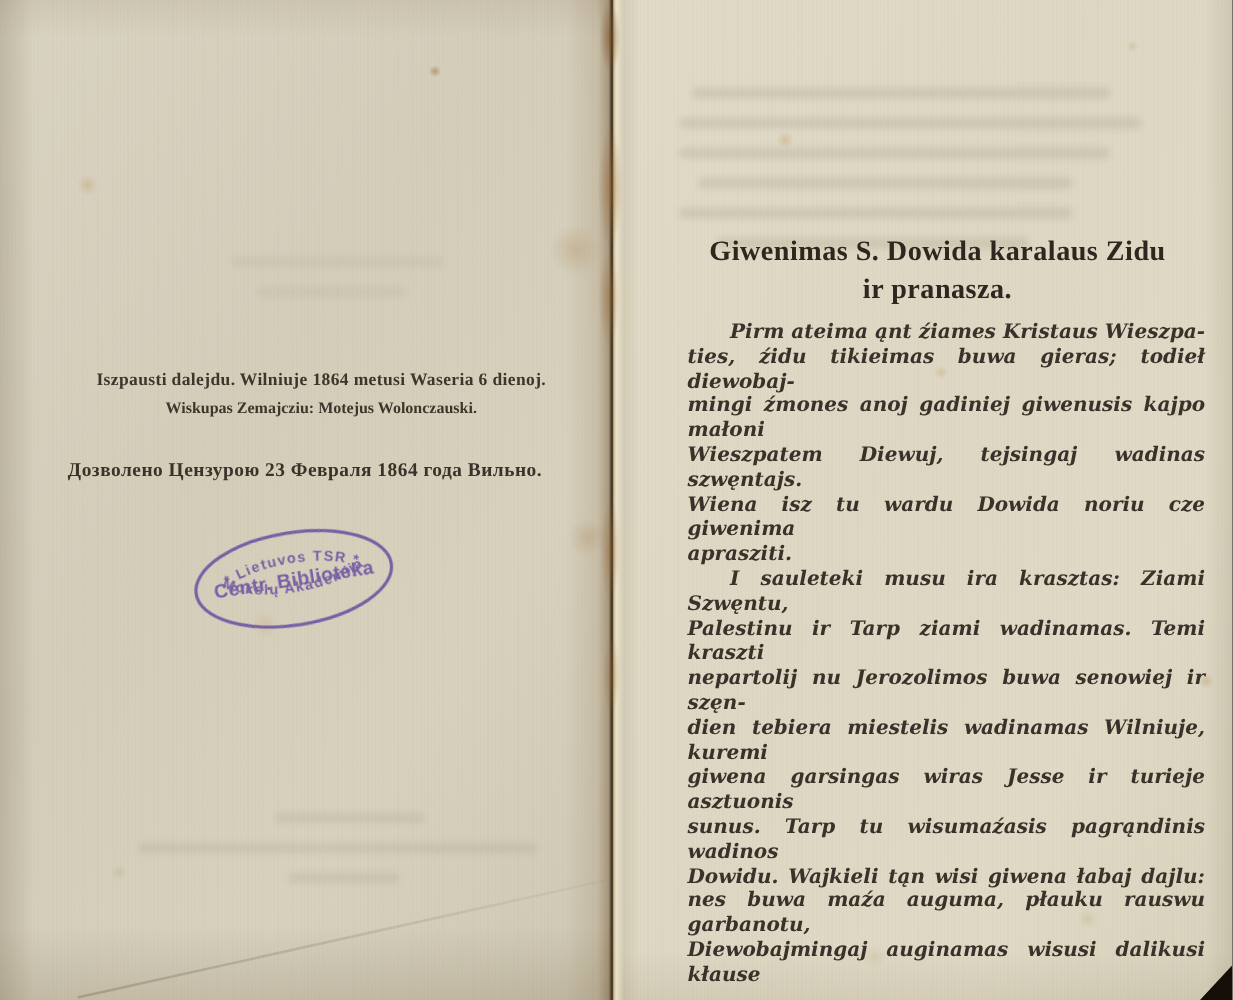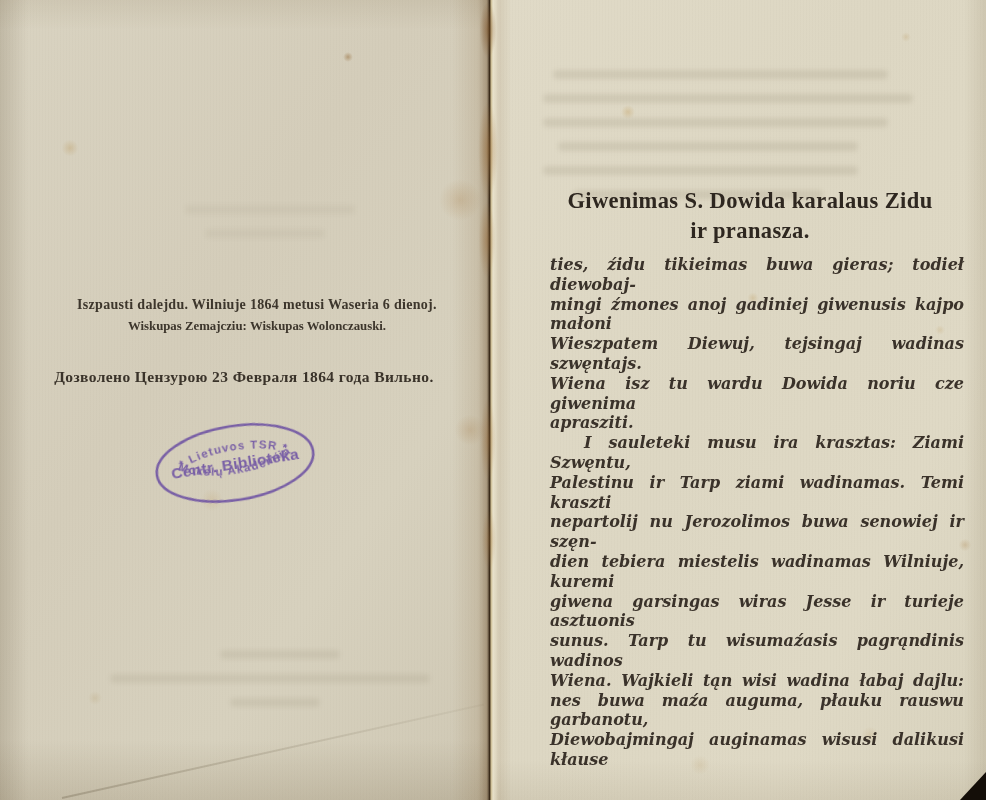--- a/index.html
+++ b/index.html
@@ -83,21 +83,21 @@
 
     <div class="ghost" style="top:205px;left:185px;width:190px;opacity:.07">
       <div class="g" style="width:170px"></div>
       <div class="g" style="width:120px;margin-left:20px"></div>
     </div>
 
     <div class="imprint">
       <div class="imp1">Iszpausti dalejdu.  Wilniuje 1864 metusi Waseria 6 dienoj.</div>
       <div class="imp2">
         <span class="role">Wiskupas Zemajcziu:</span>
-        <span class="name">Wiskupas Wolonczauski.</span>
+        <span class="name">Motejus Wolonczauski.</span>
       </div>
     </div>
 
     <div class="censor">Дозволено Цензурою 23 Февраля 1864 года Вильно.</div>
 
     <div class="stamp">
       <svg width="186" height="102" viewBox="0 0 186 102">
         <ellipse cx="93" cy="51" rx="79" ry="37" fill="none" stroke="#6d51a3" stroke-width="2.6"></ellipse>
         <path id="arcTop" d="M 24,62 A 71,31 0 0 1 162,62" fill="none"></path>
         <path id="arcBot" d="M 26,41 A 71,31 0 0 0 160,41" fill="none"></path>
@@ -130,32 +130,33 @@
       <div class="g" style="width:315px"></div>
       <div class="g" style="width:250px;margin-left:30px"></div>
     </div>
 
     <div class="title">
       <div>Giwenimas S. Dowida karalaus Zidu</div>
       <div>ir pranasza.</div>
     </div>
 
     <div class="body">
+        <div class="bline ind">Pirm ateima ąnt źiames Kristaus Wieszpa-</div>
         <div class="bline">ties, źidu tikieimas buwa gieras; todieł diewobaj-</div>
         <div class="bline">mingi źmones anoj gadiniej giwenusis kajpo małoni</div>
         <div class="bline">Wieszpatem Diewuj, tejsingaj wadinas szwęntajs.</div>
         <div class="bline">Wiena isz tu wardu Dowida noriu cze giwenima</div>
         <div class="bline end">aprasziti.</div>
         <div class="bline ind">I sauleteki musu ira krasztas: Ziami Szwęntu,</div>
         <div class="bline">Palestinu ir Tarp ziami wadinamas. Temi kraszti</div>
         <div class="bline">nepartolij nu Jerozolimos buwa senowiej ir szęn-</div>
         <div class="bline">dien tebiera miestelis wadinamas Wilniuje, kuremi</div>
         <div class="bline">giwena garsingas wiras Jesse ir turieje asztuonis</div>
         <div class="bline">sunus. Tarp tu wisumaźasis pagrąndinis wadinos</div>
-        <div class="bline">Wiena. Wajkieli tąn wisi wadina łabaj dajlu:</div>
+        <div class="bline">Dowidu. Wajkieli tąn wisi giwena łabaj dajlu:</div>
         <div class="bline">nes buwa maźa auguma, płauku rauswu garbanotu,</div>
         <div class="bline">Diewobajmingaj auginamas wisusi dalikusi kłause</div>
       </div>
 
   </div>
 
   <div class="spine"></div>
 
   <div class="corner-tear"></div>
 </div>

